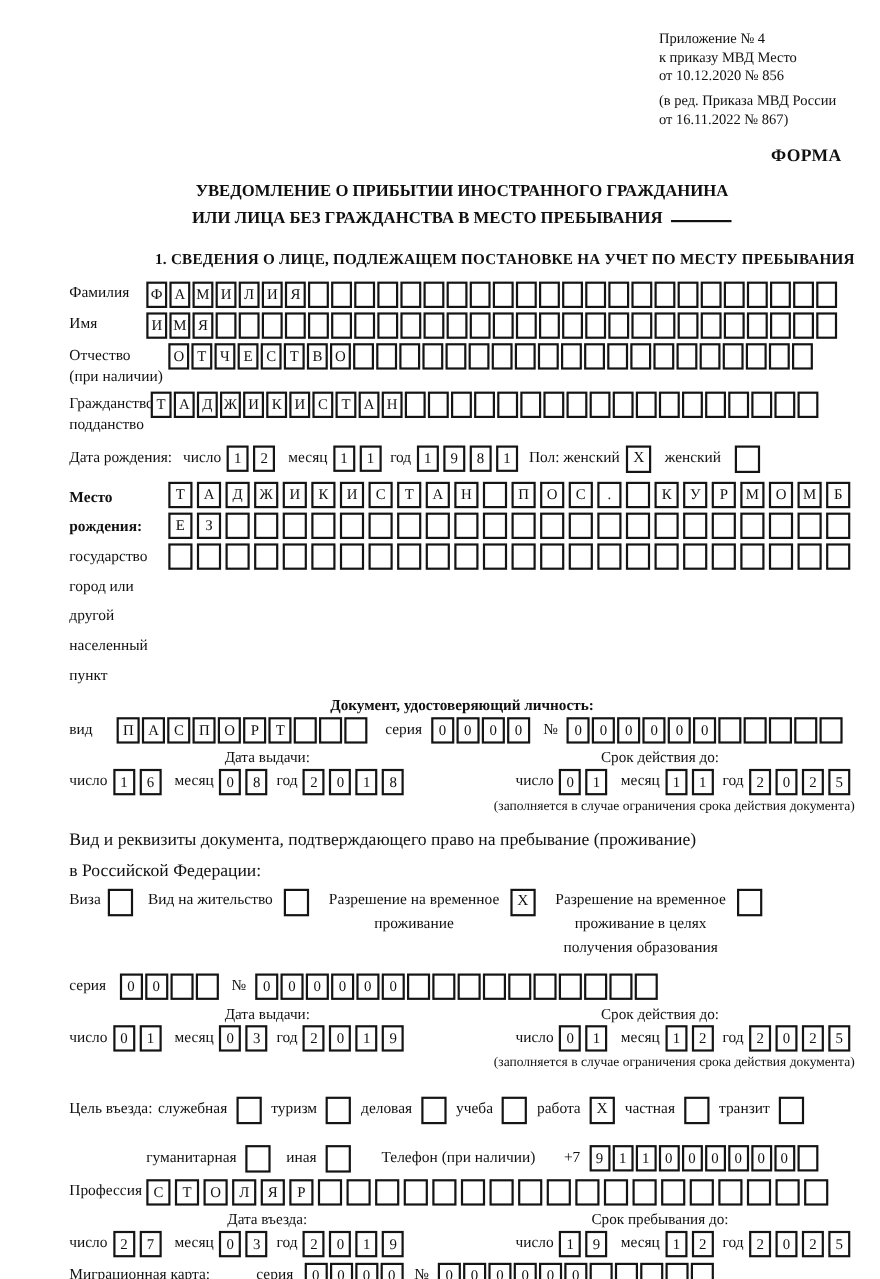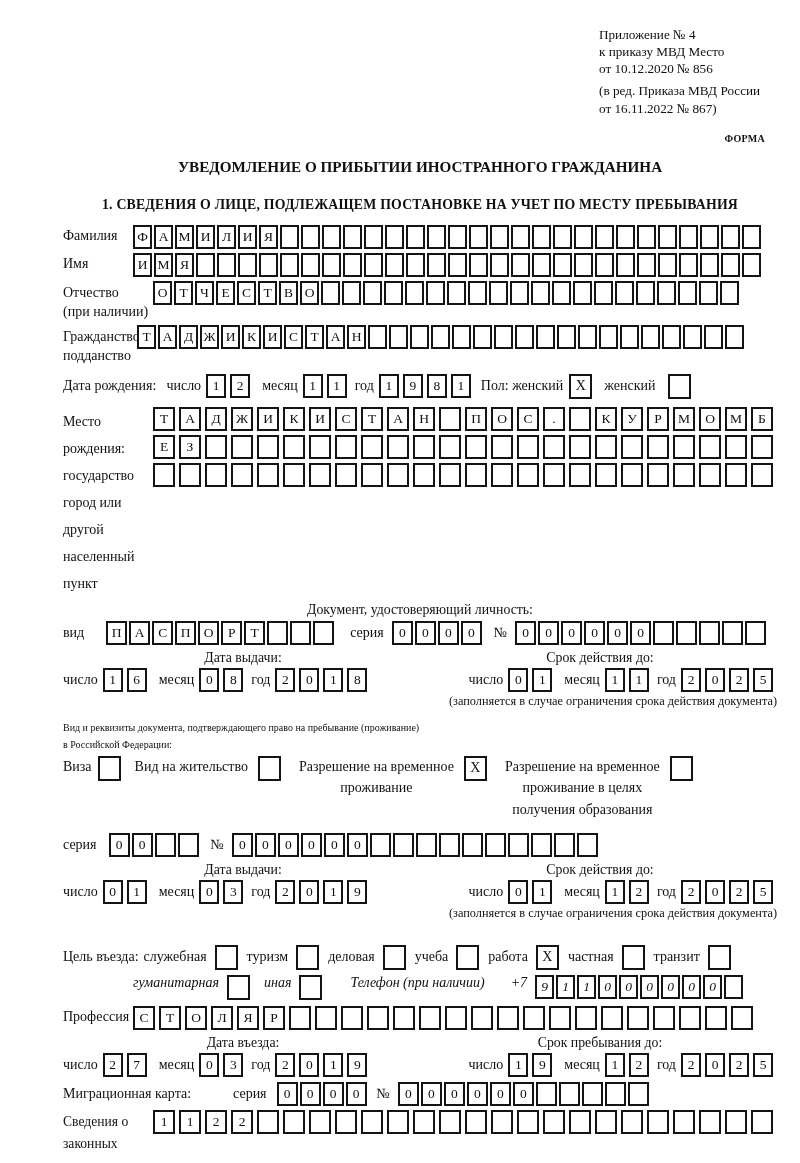--- a/index.html
+++ b/index.html
@@ -6,25 +6,25 @@
   .page {
     width:800px; height:1163px; box-sizing:border-box;
     padding:26px 23px 8px 63px;
     font-family:"Liberation Serif","DejaVu Serif",serif;
     color:#101010; font-size:14px; position:relative; overflow:hidden;
     background:#ffffff;
   }
   
   .apx { margin-left:auto; width:178px; font-size:13.2px; line-height:1.3; }
   .apx .part2 { margin-top:5px; }
-  .forma { text-align:right; font-weight:bold; font-size:10px; margin-top:16px; padding-right:12px; letter-spacing:0.3px; }
+  .forma { text-align:right; font-weight:bold; font-size:16px; margin-top:16px; padding-right:12px; letter-spacing:0.3px; }
   
   .title { text-align:center; font-weight:bold; font-size:15.2px; line-height:1.5; margin-top:12px; }
   .blank { display:inline-block; width:55px; border-bottom:2px solid #111; height:0.95em; margin-left:8px; }
-  .sec-heading { text-align:center; font-weight:bold; font-size:13.8px; margin-top:18px; letter-spacing:0.2px; }
+  .sec-heading { text-align:right; font-weight:bold; font-size:13.8px; margin-top:18px; letter-spacing:0.2px; }
   
   .cells { display:inline-flex; flex-wrap:nowrap; }
   .cell {
     box-sizing:border-box; flex:0 0 auto;
     width:21px; height:24px; border:2px solid #141414; margin-right:2px;
     display:flex; align-items:center; justify-content:center;
     font-size:13.5px; background:#fff;
   }
   .tight .cell { width:19px; margin-right:2px; }
   .wide  .cell { width:22px; margin-right:4px; }
@@ -35,40 +35,40 @@
     font-size:14px; flex:0 0 auto; background:#fff;
   }
   
   .frow { display:flex; align-items:flex-start; margin-top:4px; }
   .lbl { flex:0 0 auto; padding-top:3px; }
   .w70 { width:70px; } .w74 { width:74px; } .w90 { width:90px; }
   .ml2 { line-height:19px; padding-top:2px; }
   .bp-label { line-height:27px; padding-top:1px; }
   .bp-rows .cells { display:flex; margin-bottom:4px; }
   
-  .center-bold { text-align:center; font-weight:normal; font-size:13.8px; margin-top:5px; }
+  .center-bold { text-align:center; font-weight:bold; font-size:13.8px; margin-top:5px; }
   .idrow { display:flex; align-items:center; margin-top:3px; }
   
   .dheads { display:flex; margin-top:5px; font-size:13.8px; }
   .dh1 { width:360px; text-align:center; } .dh2 { flex:1; text-align:center; }
   .drow { display:flex; justify-content:space-between; align-items:center; margin-top:2px; }
   .dgroup { display:flex; align-items:center; }
   .dlbl { margin-right:5px; } .mlg { margin-left:8px; }
   .dnote { text-align:right; font-size:12.3px; margin-top:2px; }
   
-  .intro { margin-top:10px; line-height:1.75; font-size:10px; }
+  .intro { margin-top:10px; line-height:1.75; font-size:16px; }
   .res-opts { display:flex; align-items:flex-start; margin-top:2px; }
   .res-opts .opt-lbl { padding-top:3px; }
   .opt-multi { text-align:center; line-height:1.55; }
   .mr6 { margin-right:6px; } .mr10 { margin-right:10px; } .mr14 { margin-right:14px; } .mr18 { margin-right:18px; }
   
   .visit1 { display:flex; align-items:center; margin-top:24px; }
   .visit1 .vlbl { margin-right:5px; }
   .visit1 .chk { margin-right:9px; margin-left:3px; }
-  .visit2 { display:flex; margin-top:5px; padding-left:70px;font-style:italic; }
+  .visit2 { display:flex; align-items:center; margin-top:19px; padding-left:70px; }
   .visit2 .chk { margin-left:8px; }
   .phone-lbl { margin-left:28px; } .phone-pre { margin-left:26px; margin-right:8px; }
   
   .mig { display:flex; align-items:center; margin-top:5px; }
   
   .reps { display:flex; margin-top:4px; }
   .reps-label { width:90px; flex:0 0 auto; line-height:22.5px; font-size:13.6px; padding-top:1px; }
   .reps-body .cells { display:flex; margin-bottom:5px; }
 </style>
 </head>
@@ -81,20 +81,21 @@
     <div>к приказу МВД Место</div>
     <div>от 10.12.2020 № 856</div>
     <div class="part2">(в ред. Приказа МВД России</div>
     <div>от 16.11.2022 № 867)</div>
   </div>
 
   <div class="forma">ФОРМА</div>
 
   <div class="title">
     <div>УВЕДОМЛЕНИЕ О ПРИБЫТИИ ИНОСТРАННОГО ГРАЖДАНИНА</div>
+    <div><span>ИЛИ ЛИЦА БЕЗ ГРАЖДАНСТВА В МЕСТО ПРЕБЫВАНИЯ</span><span class="blank"></span></div>
   </div>
 
   <div class="sec-heading">1. СВЕДЕНИЯ О ЛИЦЕ, ПОДЛЕЖАЩЕМ ПОСТАНОВКЕ НА УЧЕТ ПО МЕСТУ ПРЕБЫВАНИЯ</div>
 
   <div class="frow" style="margin-top:12px;">
     <span class="lbl w70">Фамилия</span>
     <span class="cells tight">
         <span class="cell">Ф</span>
         <span class="cell">А</span>
         <span class="cell">М</span>
@@ -259,21 +260,21 @@
         <span class="cell">1</span>
       </span>
     <span style="margin-left:6px;">Пол: женский</span>
     <span class="chk" style="margin-left:6px;">X</span>
     <span style="margin-left:12px;">женский</span>
     <span class="chk" style="margin-left:12px;"></span>
   </div>
 
   <div class="frow" style="margin-top:8px;">
     <span class="lbl w90 bp-label">
-      <span style="display:block;">Место рождения:</span>
+      <span style="display:block;font-weight:bold;">Место рождения:</span>
       <span style="display:block;">государство</span>
       <span style="display:block;">город или другой</span>
       <span style="display:block;">населенный пункт</span>
     </span>
     <span class="bp-rows">
       <span class="cells wide">
           <span class="cell">Т</span>
           <span class="cell">А</span>
           <span class="cell">Д</span>
           <span class="cell">Ж</span>

